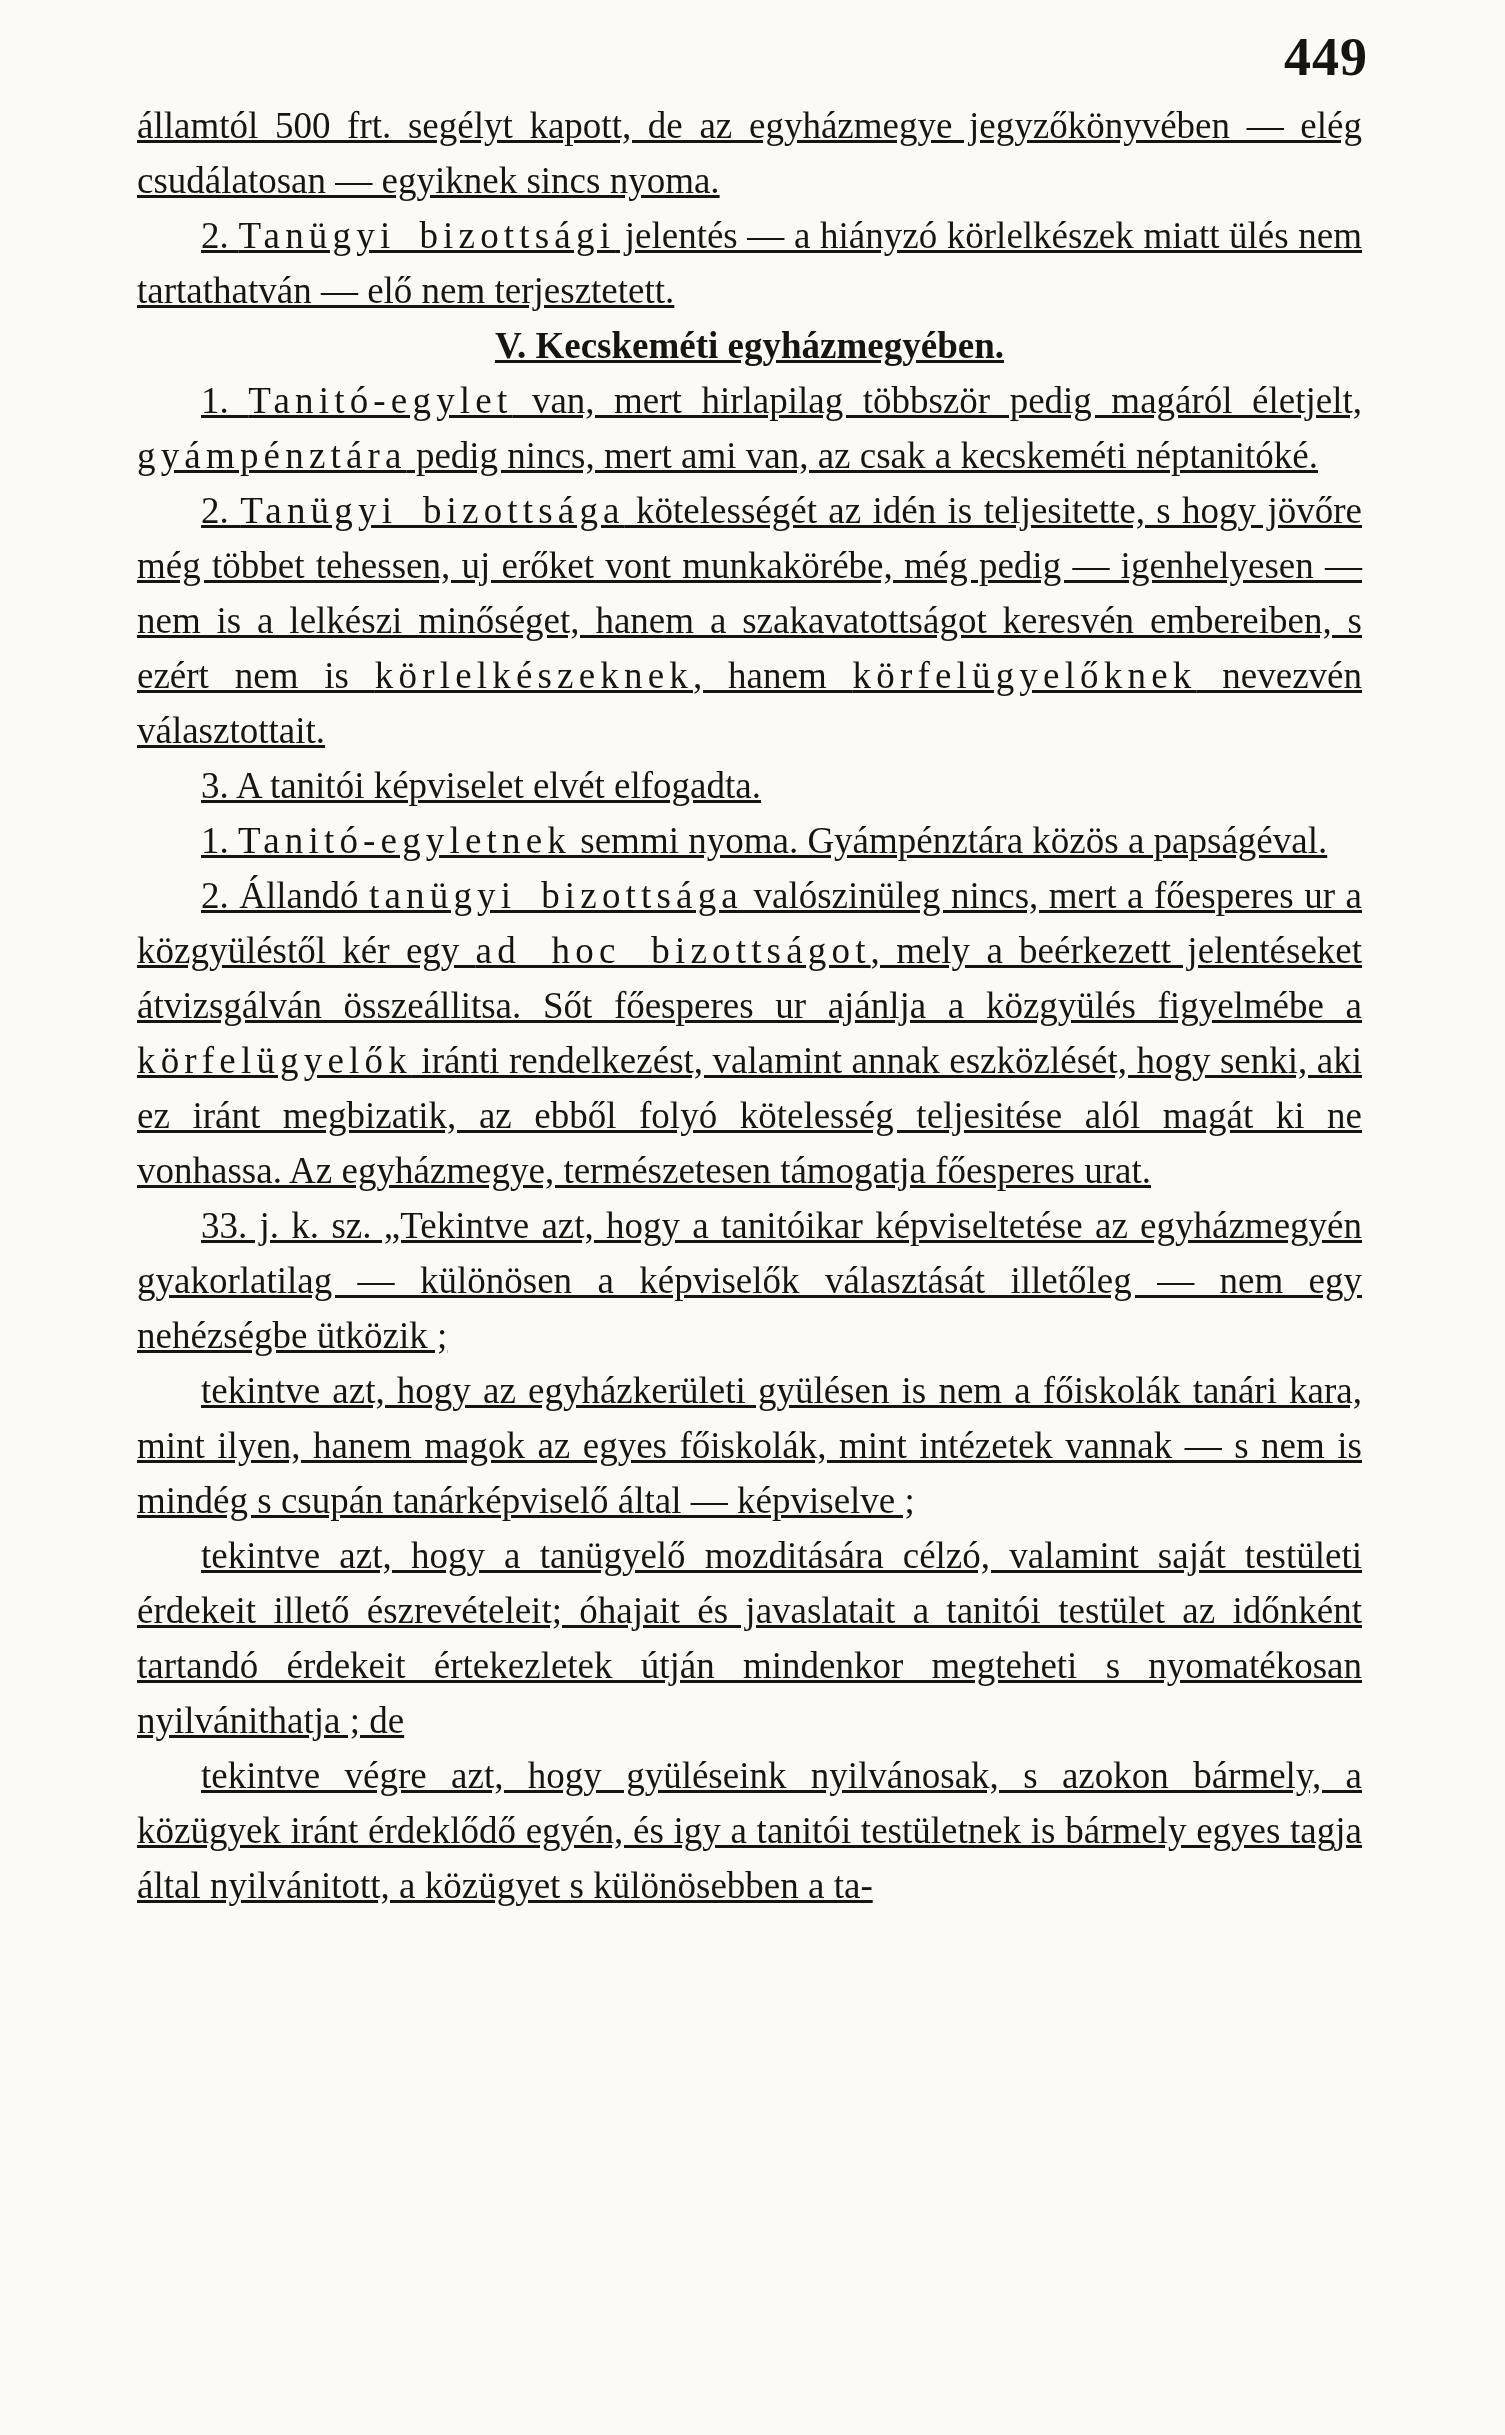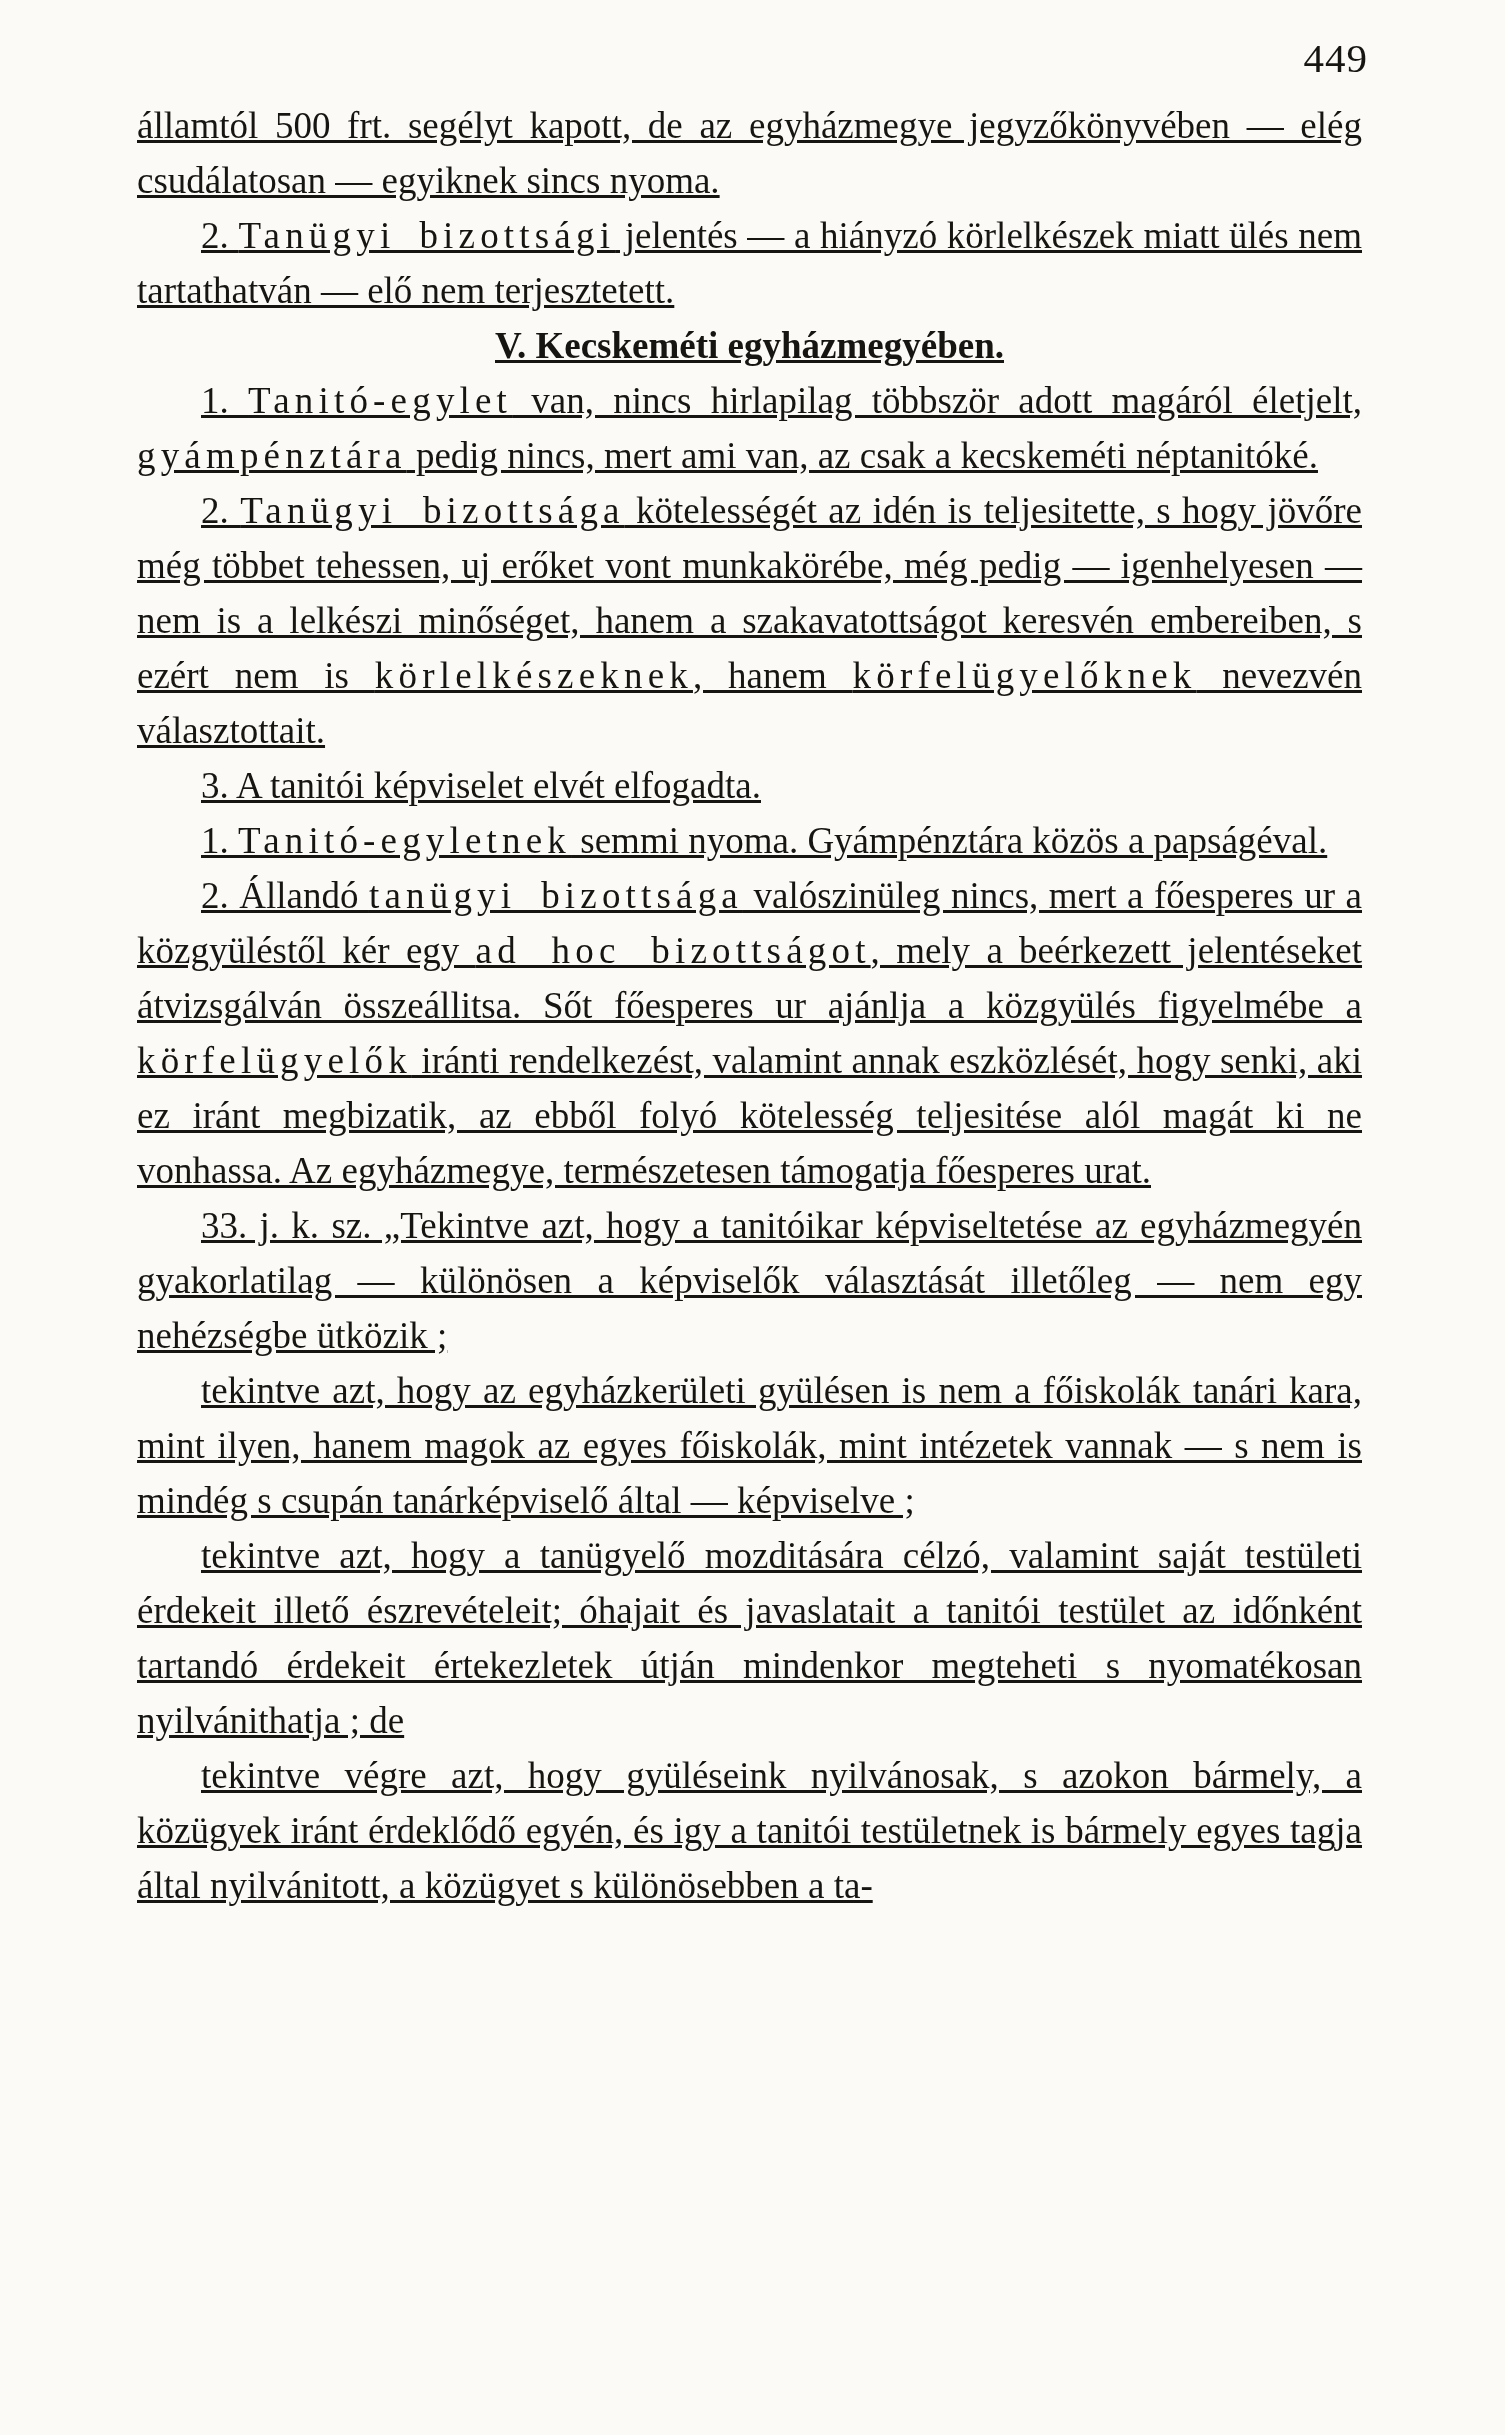--- a/index.html
+++ b/index.html
@@ -13,24 +13,24 @@
     height: 2435px;
     margin: 0 auto;
     background: #fbfaf6;
     color: #171512;
     font-family: "Liberation Serif", "DejaVu Serif", serif;
     overflow: hidden;
     box-sizing: border-box;
   }
   .pagenum {
     position: absolute;
-    top: 34px;
+    top: 26px;
     right: 138px;
-    font-size: 41px;
-    font-weight: normal;
+    font-size: 54px;
+    font-weight: bold;
     letter-spacing: 1px;
   }
   .text-block {
     position: absolute;
     top: 98px;
     left: 137px;
     right: 144px;
     font-size: 37px;
     line-height: 55px;
     text-align: justify;
@@ -55,21 +55,21 @@
 </style>
 </head>
 <body>
 
 <div class="page">
   <div class="pagenum">449</div>
   <div class="text-block">
       <p class="para"><span>államtól 500 frt. segélyt kapott, de az egyházmegye jegyzőkönyvében — elég csudálatosan — egyiknek sincs nyoma.</span></p>
       <p class="para indent"><span>2. </span><span class="sp">Tanügyi bizottsági</span><span> jelentés — a hiányzó körlelkészek miatt ülés nem tartathatván — elő nem terjesztetett.</span></p>
       <p class="heading">V. Kecskeméti egyházmegyében.</p>
-      <p class="para indent"><span>1. </span><span class="sp">Tanitó-egylet</span><span> van, nincs hirlapilag többször adott magáról életjelt, </span><span class="sp">gyámpénztára</span><span> pedig nincs, mert ami van, az csak a kecskeméti néptanitóké.</span></p>
+      <p class="para indent"><span>1. </span><span class="sp">Tanitó-egylet</span><span> van, mert hirlapilag többször pedig magáról életjelt, </span><span class="sp">gyámpénztára</span><span> pedig nincs, mert ami van, az csak a kecskeméti néptanitóké.</span></p>
       <p class="para indent"><span>2. </span><span class="sp">Tanügyi bizottsága</span><span> kötelességét az idén is teljesitette, s hogy jövőre még többet tehessen, uj erőket vont munkakörébe, még pedig — igenhelyesen — nem is a lelkészi minőséget, hanem a szakavatottságot keresvén embereiben, s ezért nem is </span><span class="sp">körlelkészeknek</span><span>, hanem </span><span class="sp">körfelügyelőknek</span><span> nevezvén választottait.</span></p>
       <p class="para indent"><span>3. A tanitói képviselet elvét elfogadta.</span></p>
       <p class="para indent"><span>1. </span><span class="sp">Tanitó-egyletnek</span><span> semmi nyoma. Gyámpénztára közös a papságéval.</span></p>
       <p class="para indent"><span>2. Állandó </span><span class="sp">tanügyi bizottsága</span><span> valószinüleg nincs, mert a főesperes ur a közgyüléstől kér egy </span><span class="sp">ad hoc bizottságot</span><span>, mely a beérkezett jelentéseket átvizsgálván összeállitsa. Sőt főesperes ur ajánlja a közgyülés figyelmébe a </span><span class="sp">körfelügyelők</span><span> iránti rendelkezést, valamint annak eszközlését, hogy senki, aki ez iránt megbizatik, az ebből folyó kötelesség teljesitése alól magát ki ne vonhassa. Az egyházmegye, természetesen támogatja főesperes urat.</span></p>
       <p class="para indent"><span>33. j. k. sz. „Tekintve azt, hogy a tanitóikar képviseltetése az egyházmegyén gyakorlatilag — különösen a képviselők választását illetőleg — nem egy nehézségbe ütközik ;</span></p>
       <p class="para indent"><span>tekintve azt, hogy az egyházkerületi gyülésen is nem a főiskolák tanári kara, mint ilyen, hanem magok az egyes főiskolák, mint intézetek vannak — s nem is mindég s csupán tanárképviselő által — képviselve ;</span></p>
       <p class="para indent"><span>tekintve azt, hogy a tanügyelő mozditására célzó, valamint saját testületi érdekeit illető észrevételeit; óhajait és javaslatait a tanitói testület az időnként tartandó érdekeit értekezletek útján mindenkor megteheti s nyomatékosan nyilvánithatja ; de</span></p>
       <p class="para indent"><span>tekintve végre azt, hogy gyüléseink nyilvánosak, s azokon bármely, a közügyek iránt érdeklődő egyén, és igy a tanitói testületnek is bármely egyes tagja által nyilvánitott, a közügyet s különösebben a ta-</span></p>
     </div>
 </div>

